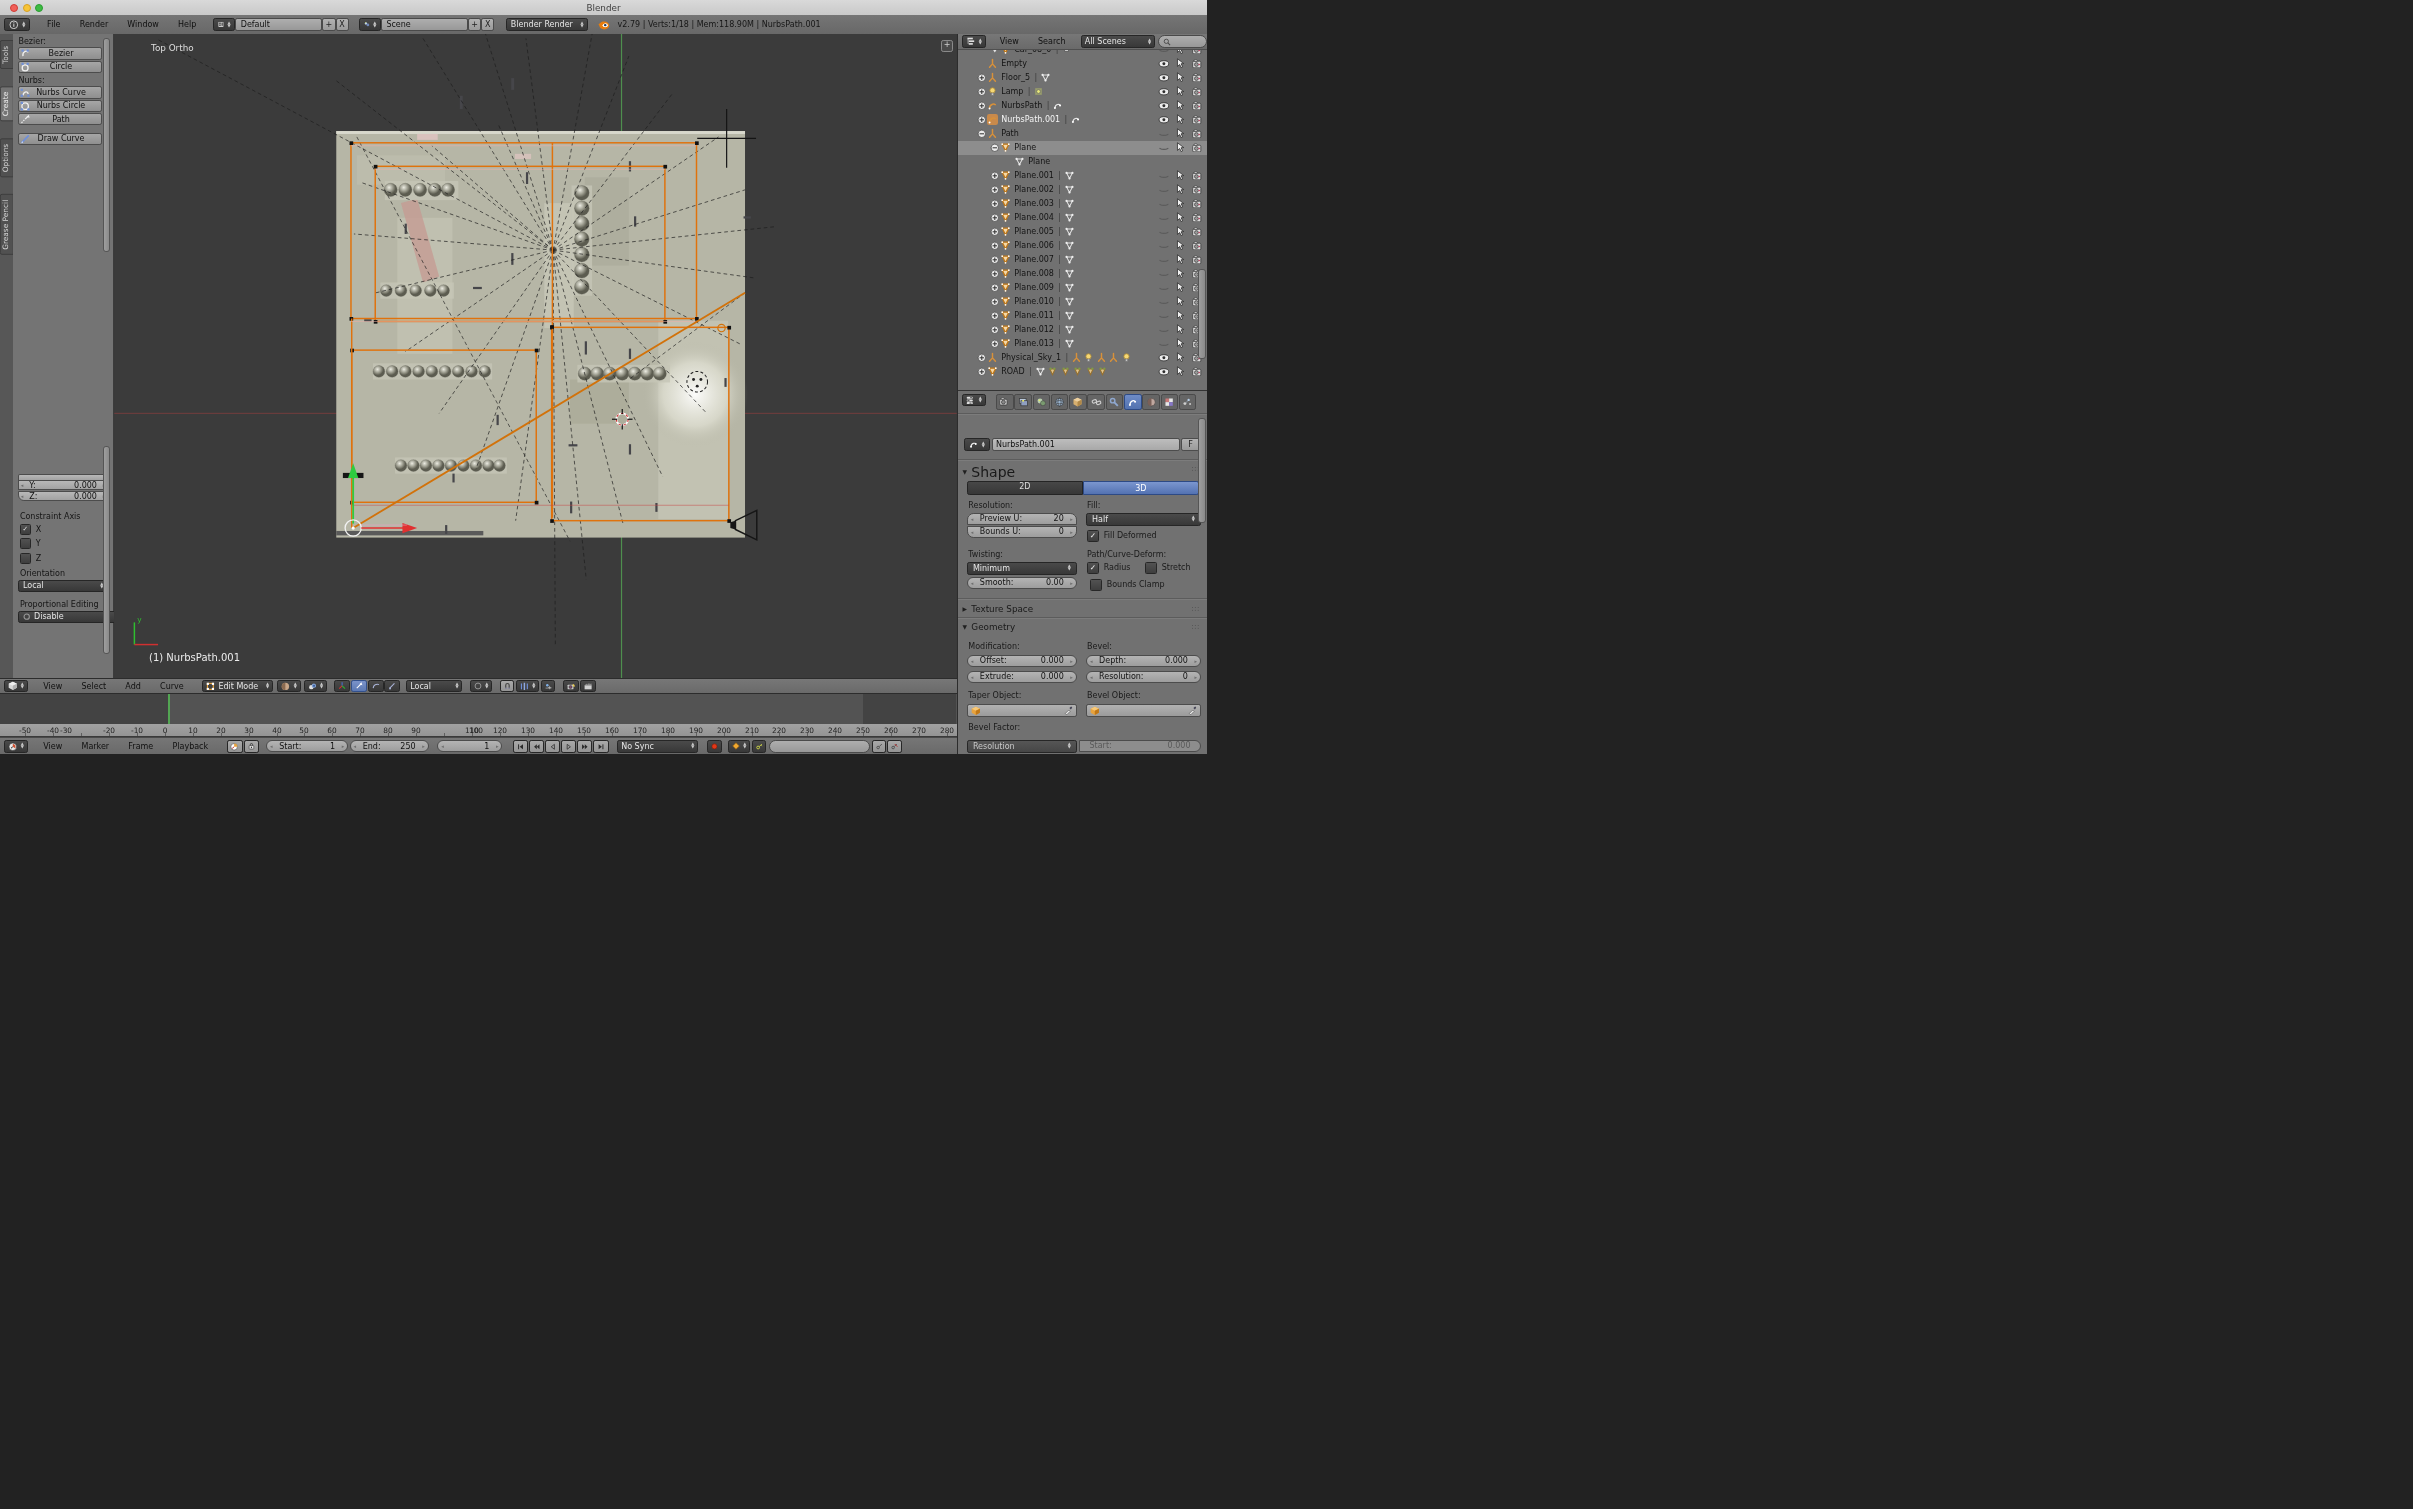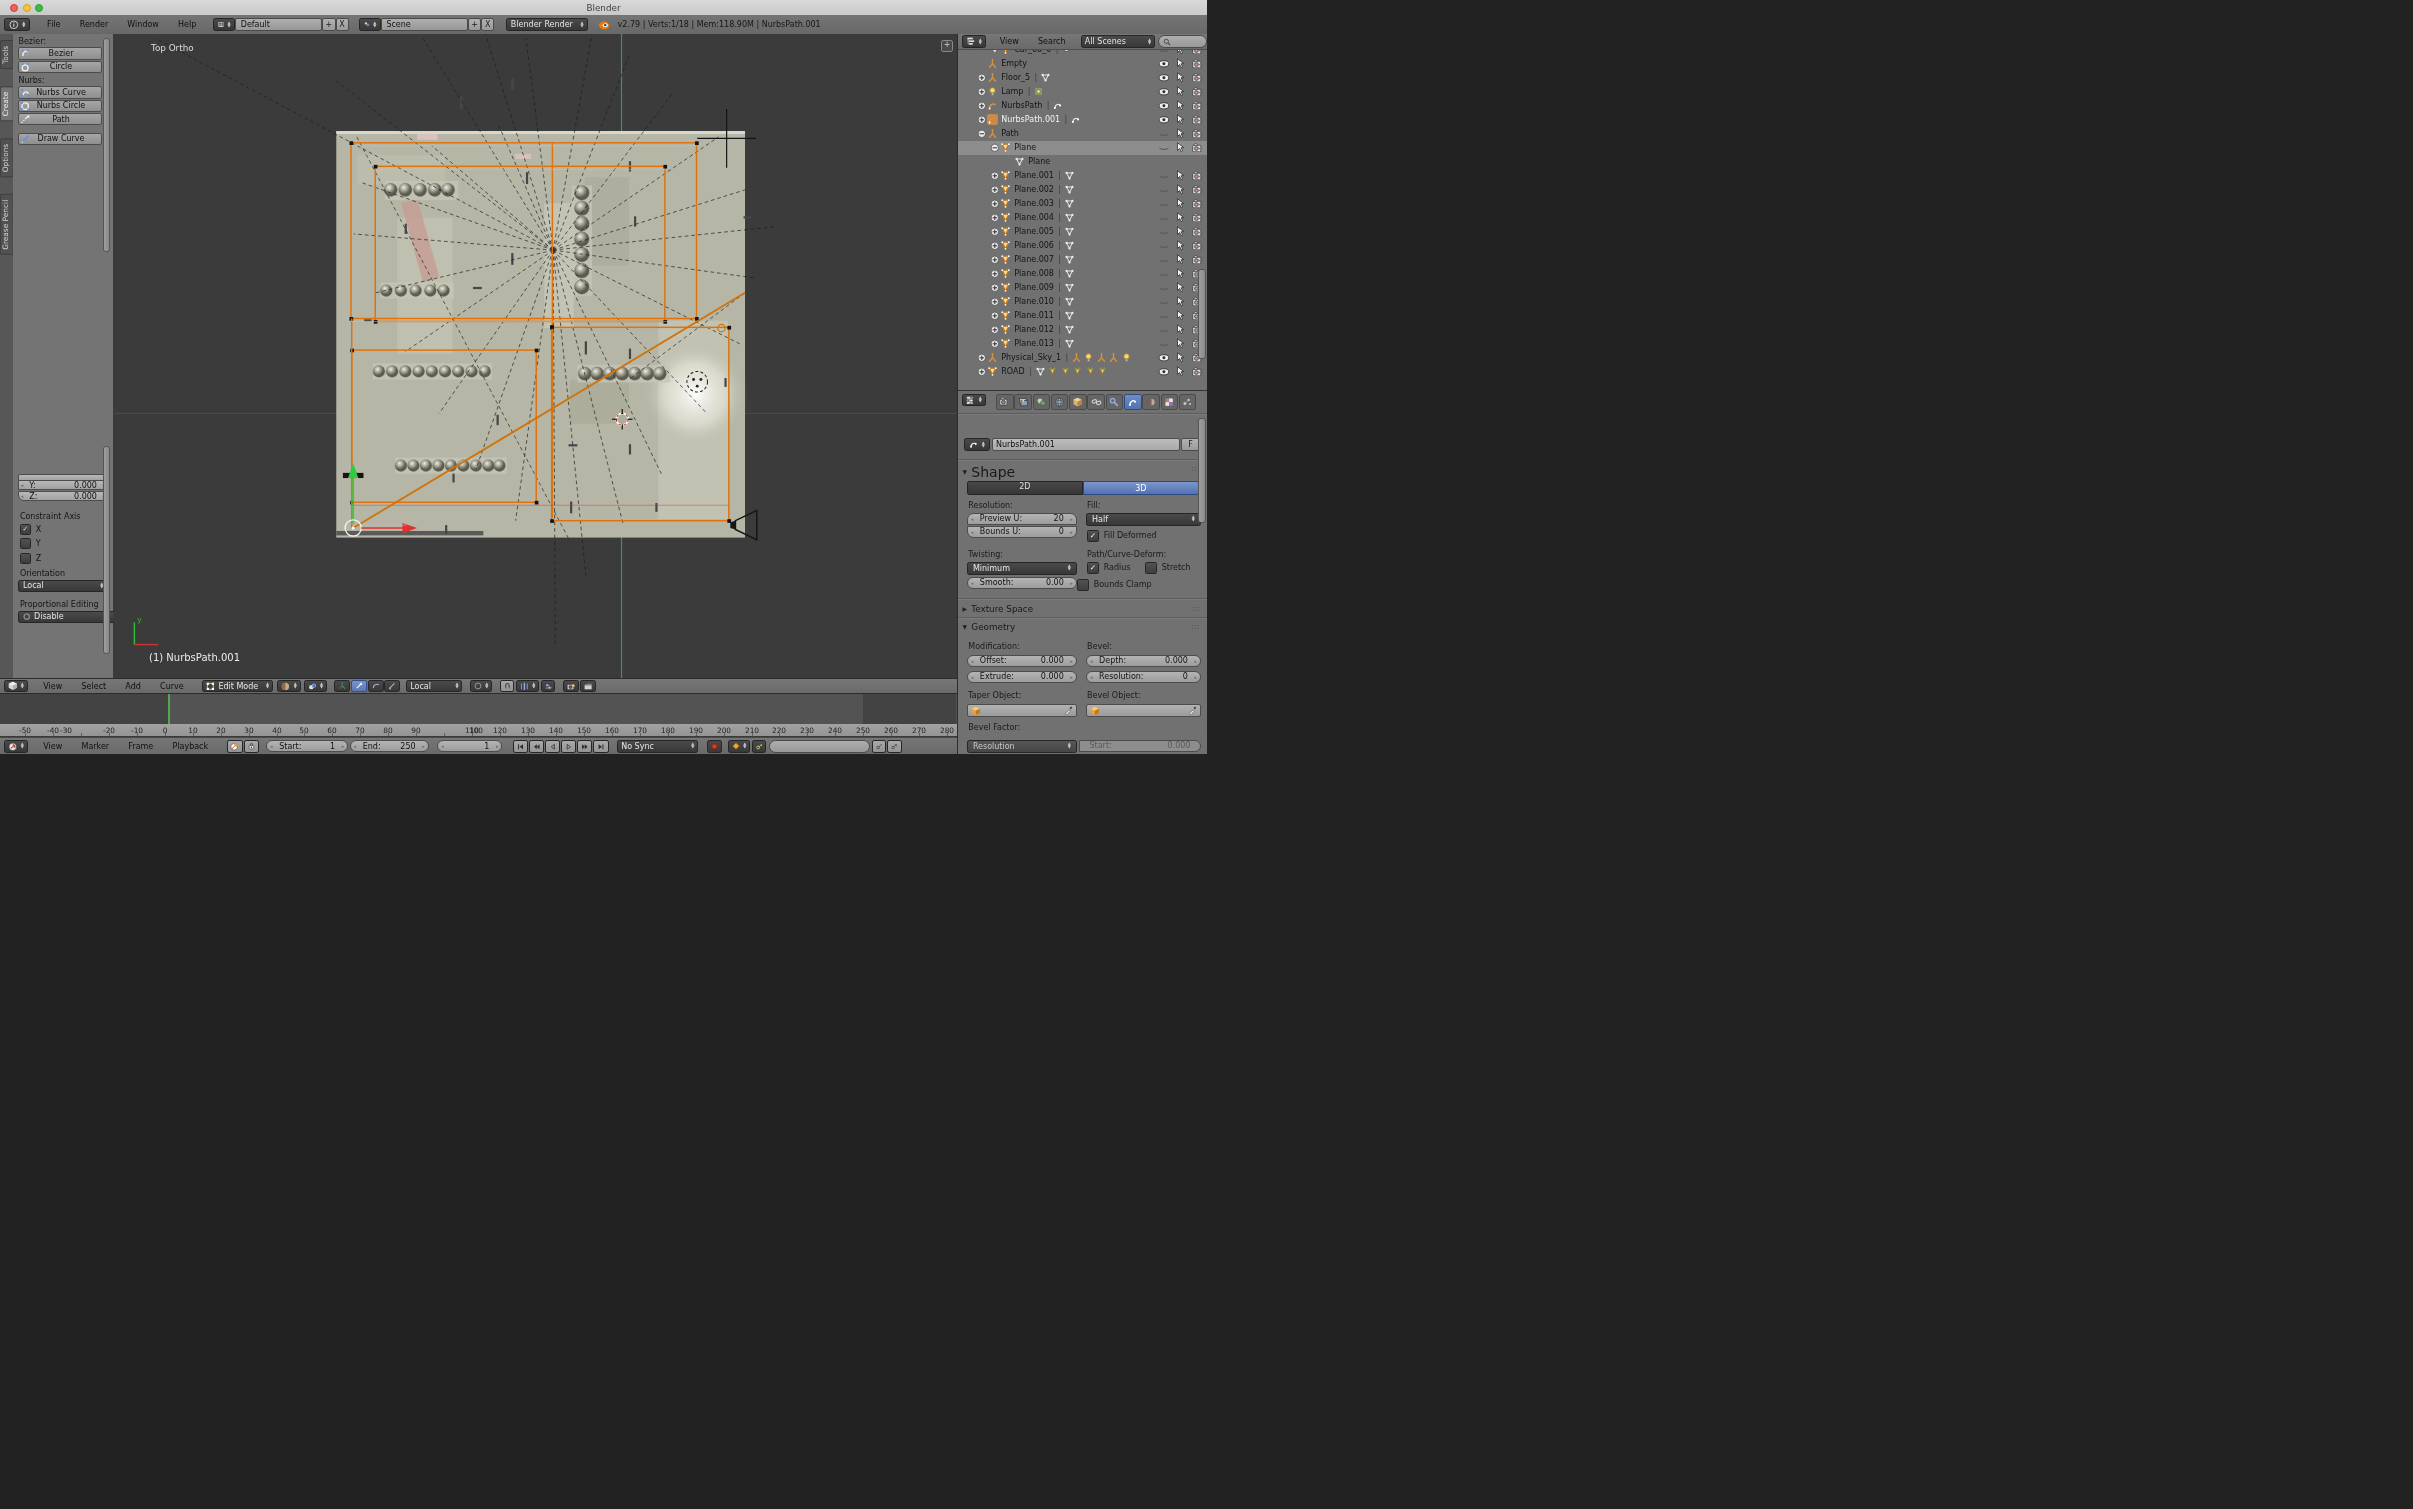--- a/index.html
+++ b/index.html
@@ -2176,21 +2176,21 @@
       </div>
     <div class="plabel" style="left:129px;top:159px">Path/Curve-Deform:</div>
     <div class="pchk" style="left:129px;top:171px">
         <span class="box">✓</span>
         <span>Radius</span>
       </div>
     <div class="pchk" style="left:187px;top:171px">
         <span class="box"></span>
         <span>Stretch</span>
       </div>
-    <div class="pchk" style="left:119px;top:188px">
+    <div class="pchk" style="left:132px;top:188px">
         <span class="box"></span>
         <span>Bounds Clamp</span>
       </div>
 
     <div class="sep" style="top:207px"></div>
     <div class="sect-hdr" style="top:213px">
         <span class="tri">▶</span>
         <span style="font-size:8.8px">Texture Space</span>
       </div>
     <div class="grip" style="top:215px"></div>

